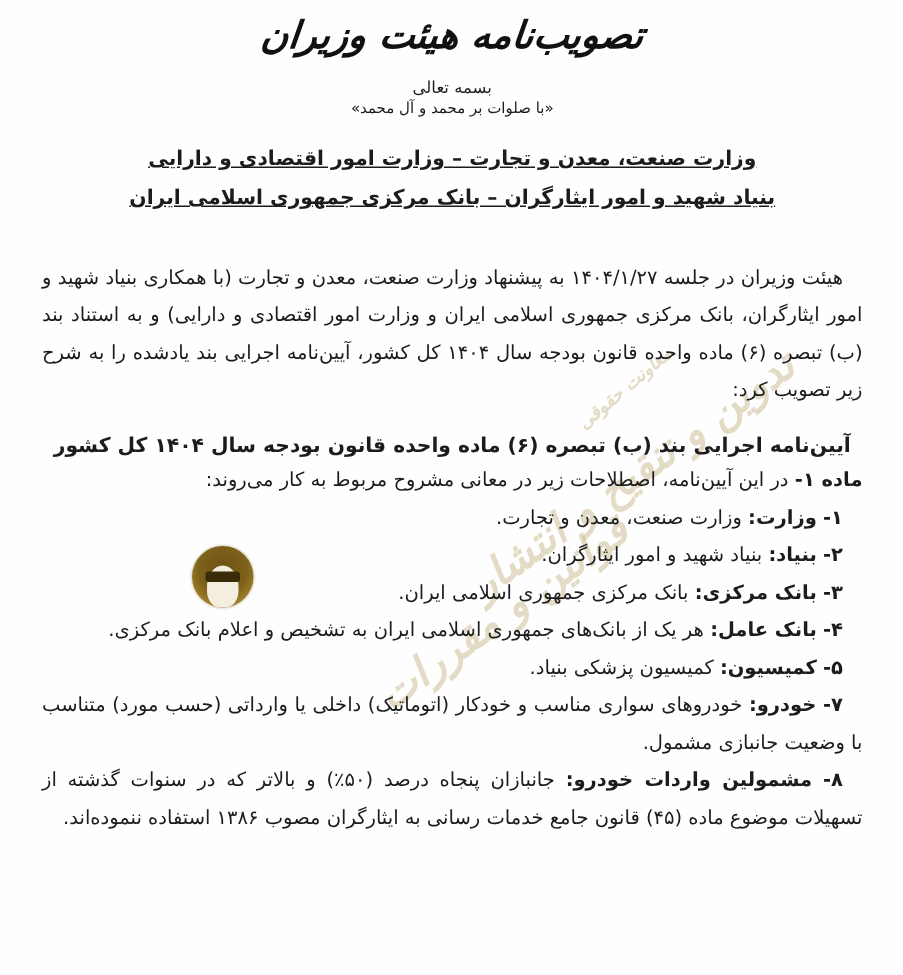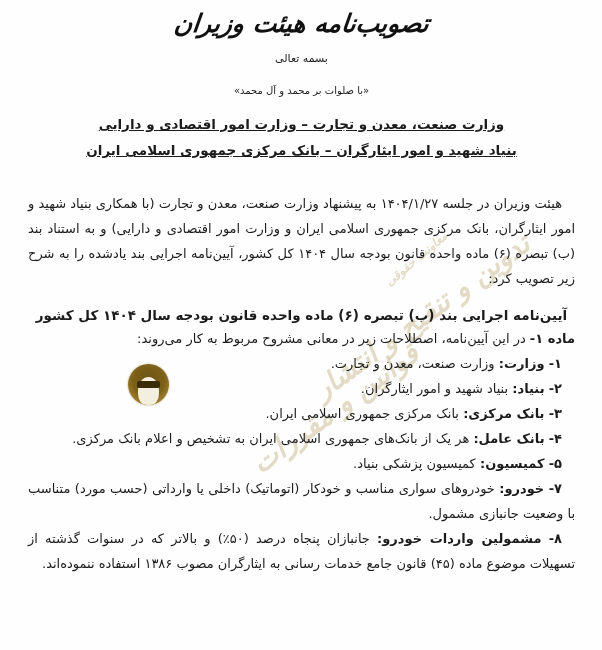--- a/index.html
+++ b/index.html
@@ -33,21 +33,21 @@
   }
   .calligraphy {
     text-align:center;
     font-family:"DejaVu Serif", serif;
     font-style:italic; font-weight:bold;
     font-size:25px; line-height:40px;
     transform:skewX(-6deg);
     color:#111;
   }
   .bismillah { text-align:center; font-size:11px; font-weight:normal; margin-top:8px; line-height:14px; }
-  .salawat   { text-align:center; font-size:10px; margin-top:18px; line-height:13px; }
+  .salawat   { text-align:center; font-size:10px; margin-top:0; line-height:13px; }
   .addressees { margin-top:14px; text-align:center; font-weight:bold; font-size:13.5px; line-height:26px;text-decoration:underline; }
   .preamble {
     margin-top:28px;
     font-size:13px; line-height:25px;
     text-align:justify; text-align-last:right;
     text-indent:13px;
   }
   .reg-title {
     margin-top:4px;
     text-align:center; font-weight:bold;

